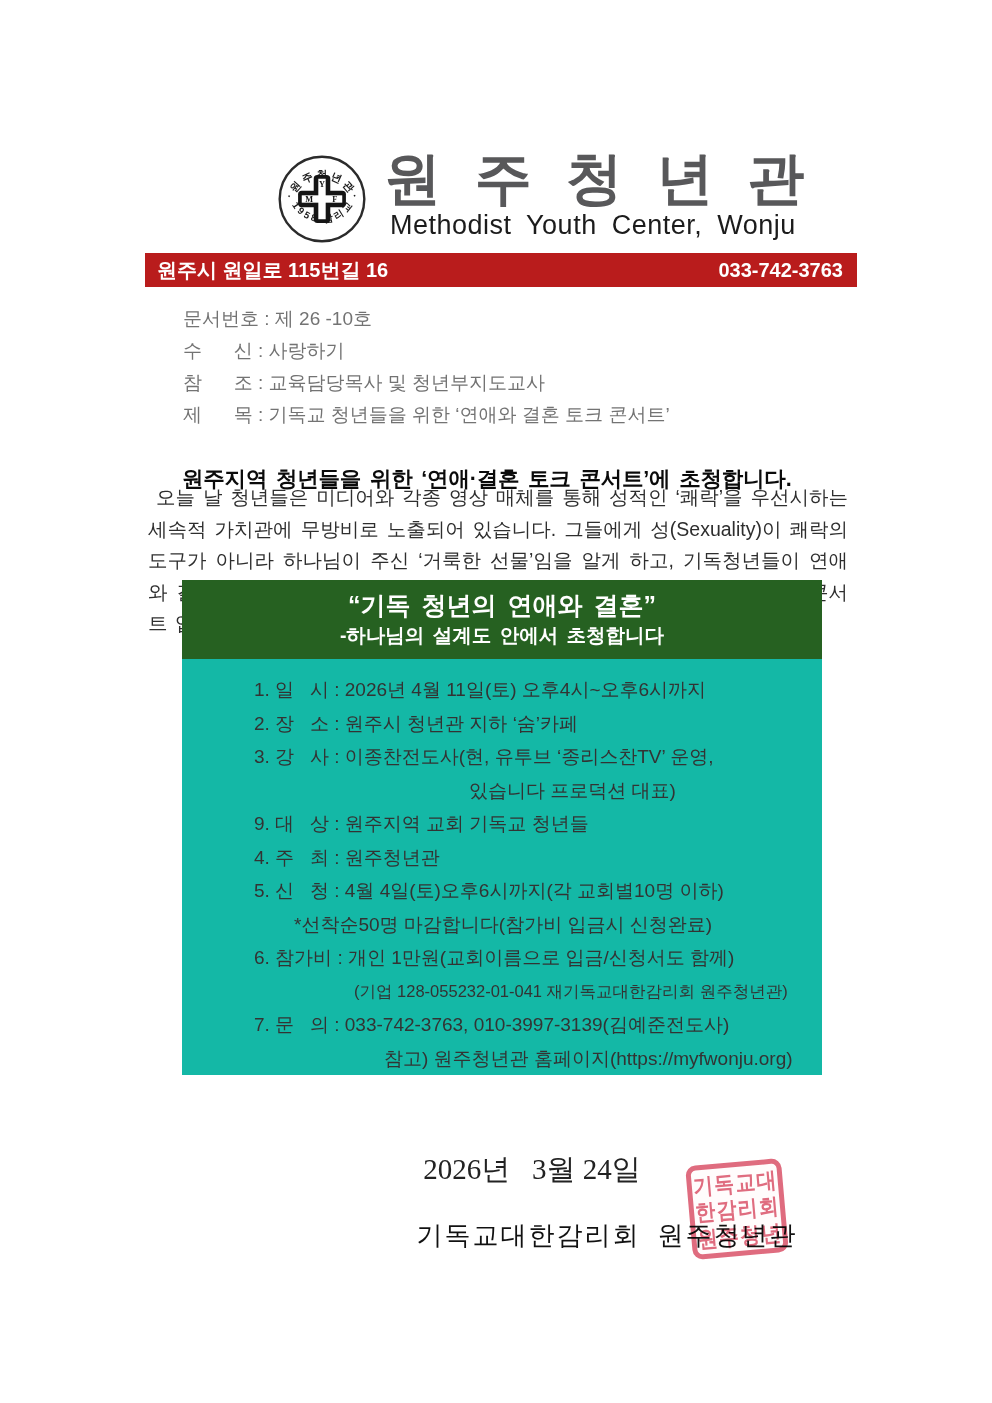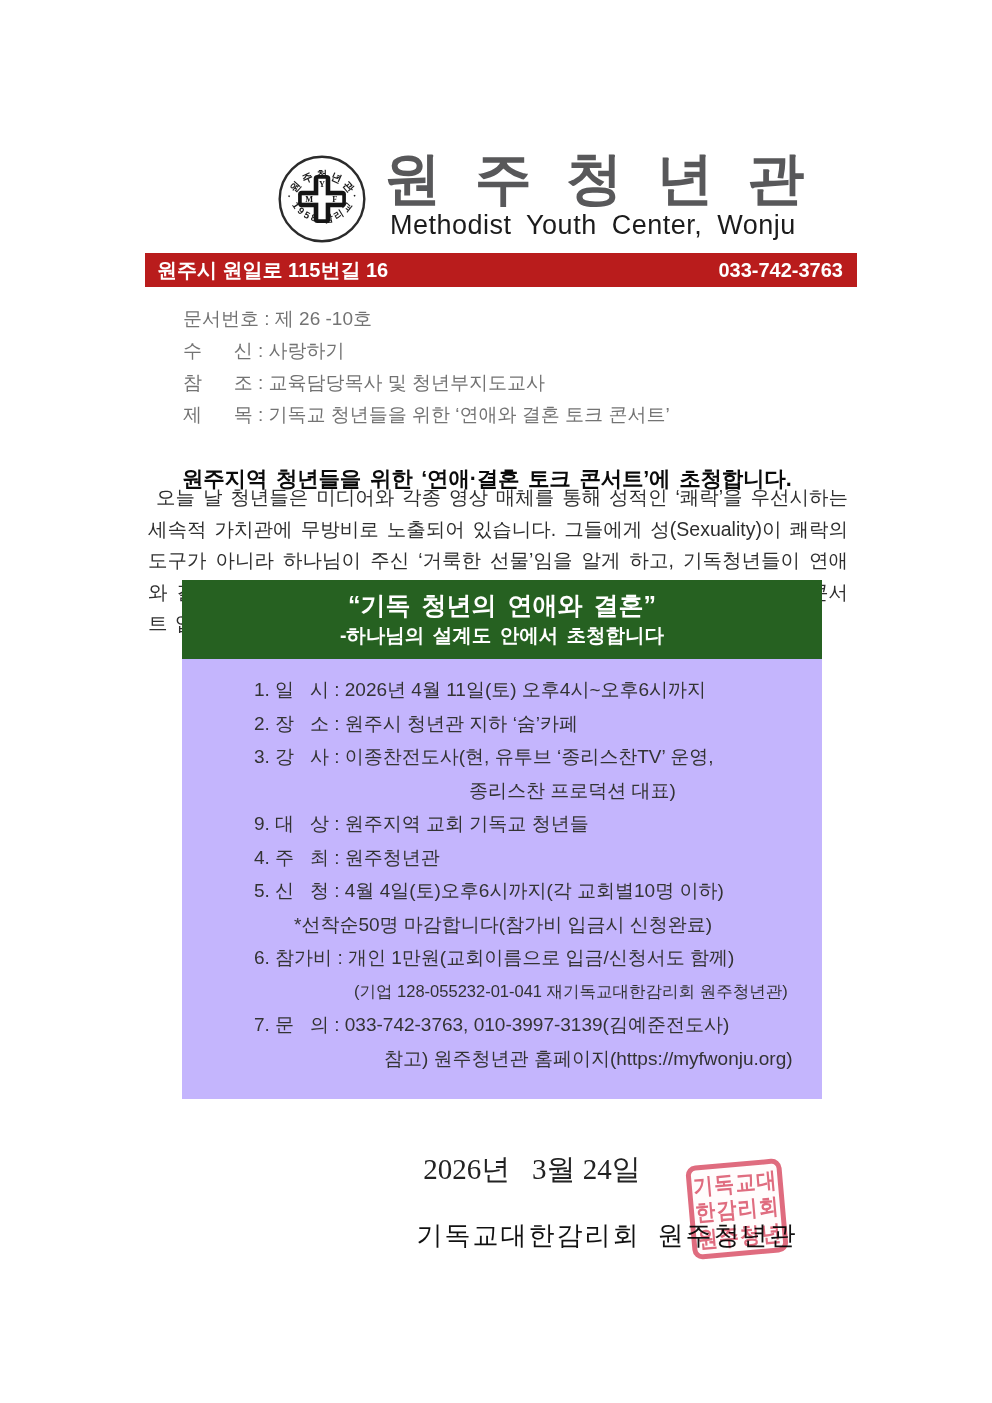--- a/index.html
+++ b/index.html
@@ -53,23 +53,23 @@
 
   
   .event-box{position:absolute;left:182px;top:580px;width:640px;}
   .event-head{
     background:#266121;color:#ffffff;text-align:center;
     padding:9px 0 11px 0;
   }
   .event-head .t1{font-size:25px;font-weight:bold;line-height:33px;word-spacing:4px;}
   .event-head .t2{font-size:19.5px;font-weight:bold;line-height:26px;word-spacing:3px;}
   .event-body{
-    background:#c4b5fd;
+    background:#14b8a6;
     box-sizing:border-box;
-    padding:14px 10px 24px 72px;
+    padding:14px 10px 0 72px;
   }
   .ev-line{white-space:pre;font-size:19px;line-height:33.5px;color:#333;}
   .ev-line.small{font-size:16.5px;}
 
   
   .closing{position:absolute;left:145px;top:1140px;width:712px;height:180px;}
   .date-line{
     font-family:"Liberation Serif","DejaVu Serif",serif;
     font-size:29px;color:#222;text-align:center;padding-left:62px;
     white-space:pre;margin-top:10px;
@@ -148,21 +148,21 @@
 
   <div class="event-box">
     <div class="event-head">
       <div class="t1">“기독 청년의 연애와 결혼”</div>
       <div class="t2">-하나님의 설계도 안에서 초청합니다</div>
     </div>
     <div class="event-body">
         <div class="ev-line">1. 일   시 : 2026년 4월 11일(토) 오후4시~오후6시까지</div>
         <div class="ev-line">2. 장   소 : 원주시 청년관 지하 ‘숨’카페</div>
         <div class="ev-line">3. 강   사 : 이종찬전도사(현, 유투브 ‘종리스찬TV’ 운영,</div>
-        <div class="ev-line" style="padding-left: 215px;">종리스찬 프로덕션 대표)</div>
+        <div class="ev-line" style="padding-left: 215px;">있습니다 프로덕션 대표)</div>
         <div class="ev-line">9. 대   상 : 원주지역 교회 기독교 청년들</div>
         <div class="ev-line">4. 주   최 : 원주청년관</div>
         <div class="ev-line">5. 신   청 : 4월 4일(토)오후6시까지(각 교회별10명 이하)</div>
         <div class="ev-line" style="padding-left: 40px;">*선착순50명 마감합니다(참가비 입금시 신청완료)</div>
         <div class="ev-line">6. 참가비 : 개인 1만원(교회이름으로 입금/신청서도 함께)</div>
         <div class="ev-line small" style="padding-left: 100px;">(기업 128-055232-01-041 재기독교대한감리회 원주청년관)</div>
         <div class="ev-line">7. 문   의 : 033-742-3763, 010-3997-3139(김예준전도사)</div>
         <div class="ev-line" style="padding-left: 130px;">참고) 원주청년관 홈페이지(https://myfwonju.org)</div>
       </div>
   </div>

